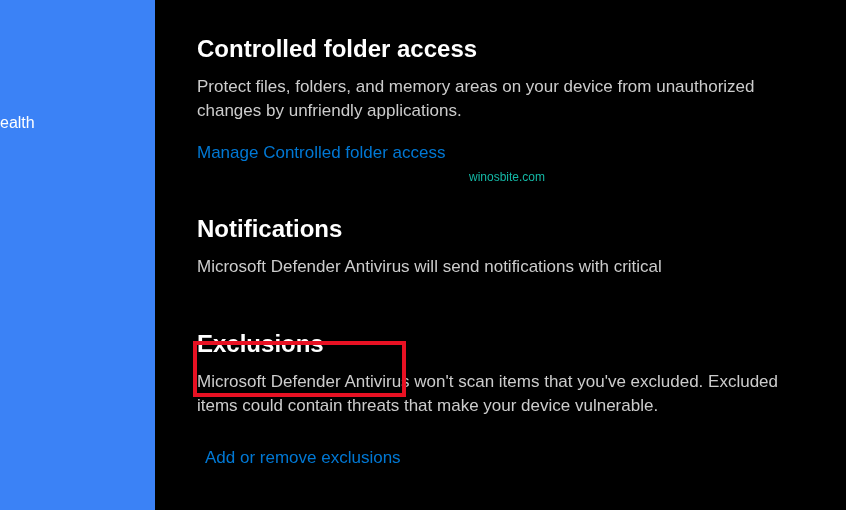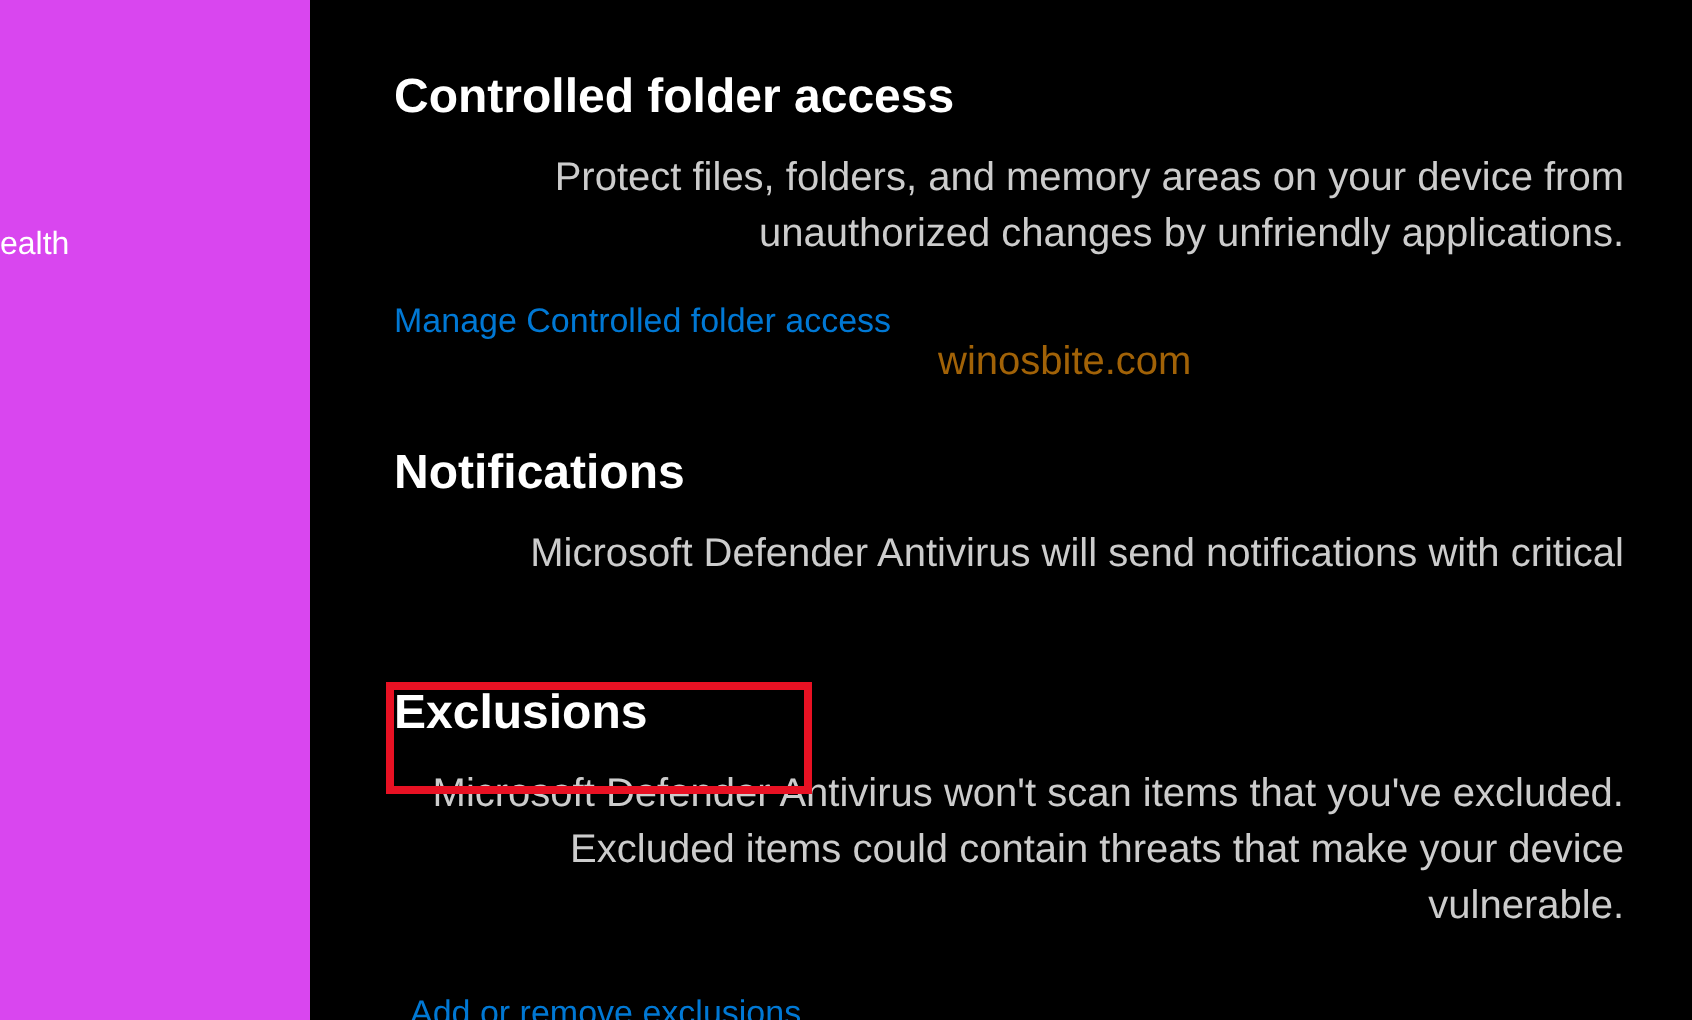--- a/index.html
+++ b/index.html
@@ -12,21 +12,21 @@
       height: 510px;
       background: #000000;
       font-family: "Segoe UI", sans-serif;
       color: #ffffff;
       overflow: hidden;
       display: flex;
     }
     .sidebar {
       width: 155px;
       height: 100%;
-      background: #d946ef;
+      background: #3b82f6;
       padding-top: 110px;
       padding-left: 0;
     }
     .sidebar-item {
       color: #ffffff;
       font-size: 16px;
       font-weight: 400;
       padding: 4px 0;
     }
     .main {
@@ -39,37 +39,36 @@
       margin-bottom: 52px;
     }
     .section-title {
       color: #ffffff;
       font-size: 24px;
       font-weight: 600;
       margin-bottom: 12px;
     }
     .section-desc {
       color: #cccccc;
-      font-size: 20px;
+      font-size: 17px;
       font-weight: 400;
       line-height: 1.4;
       margin-bottom: 20px;
       max-width: 615px;
-      text-align: right;
     }
     .link {
       color: #0078d4;
       font-size: 17px;
       font-weight: 400;
       cursor: pointer;
       display: inline-block;
     }
     .watermark {
-      color: #a16207;
-      font-size: 20px;
+      color: #14b8a6;
+      font-size: 12px;
       font-weight: 400;
       position: absolute;
       left: 469px;
       top: 170px;
     }
     .highlight-box {
       border: 4px solid #e81123;
       position: absolute;
       left: 193px;
       top: 341px;

